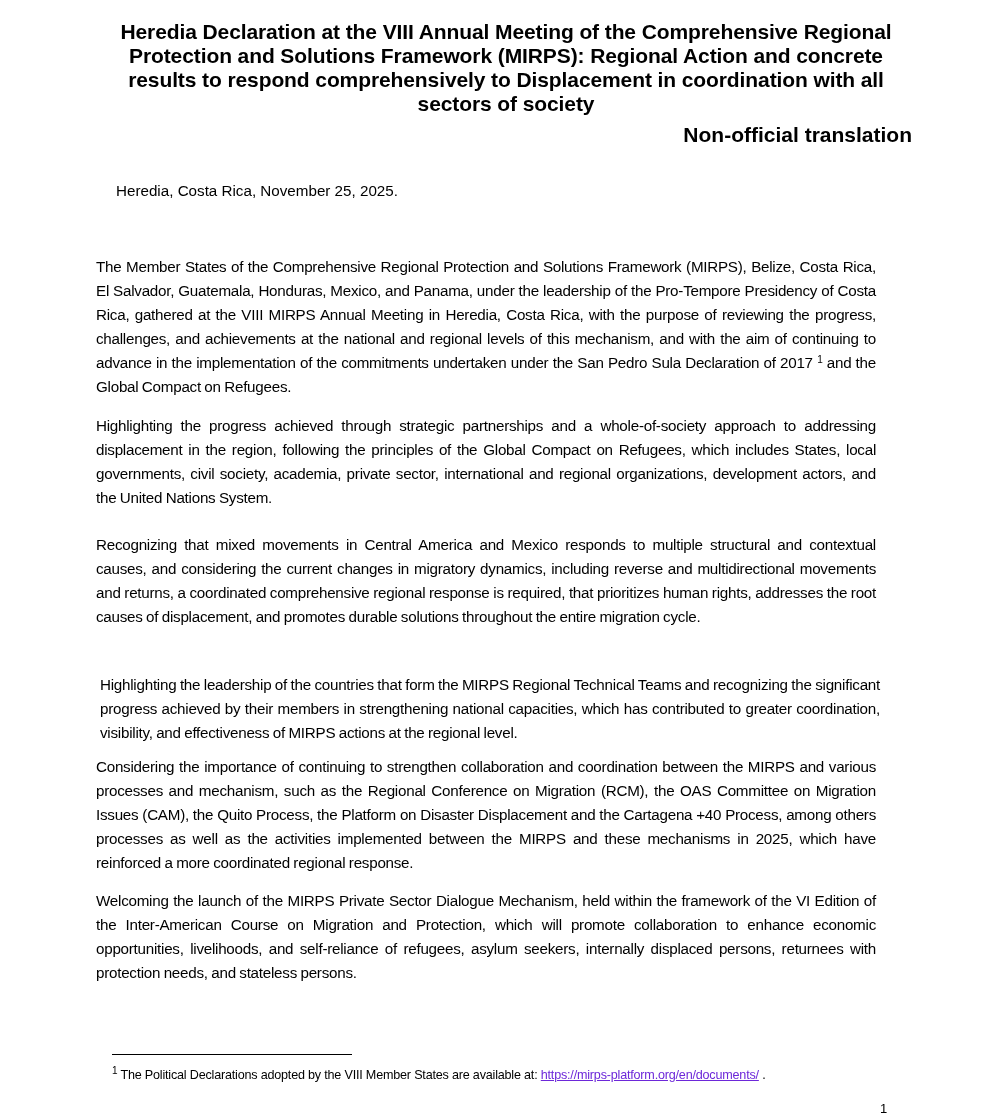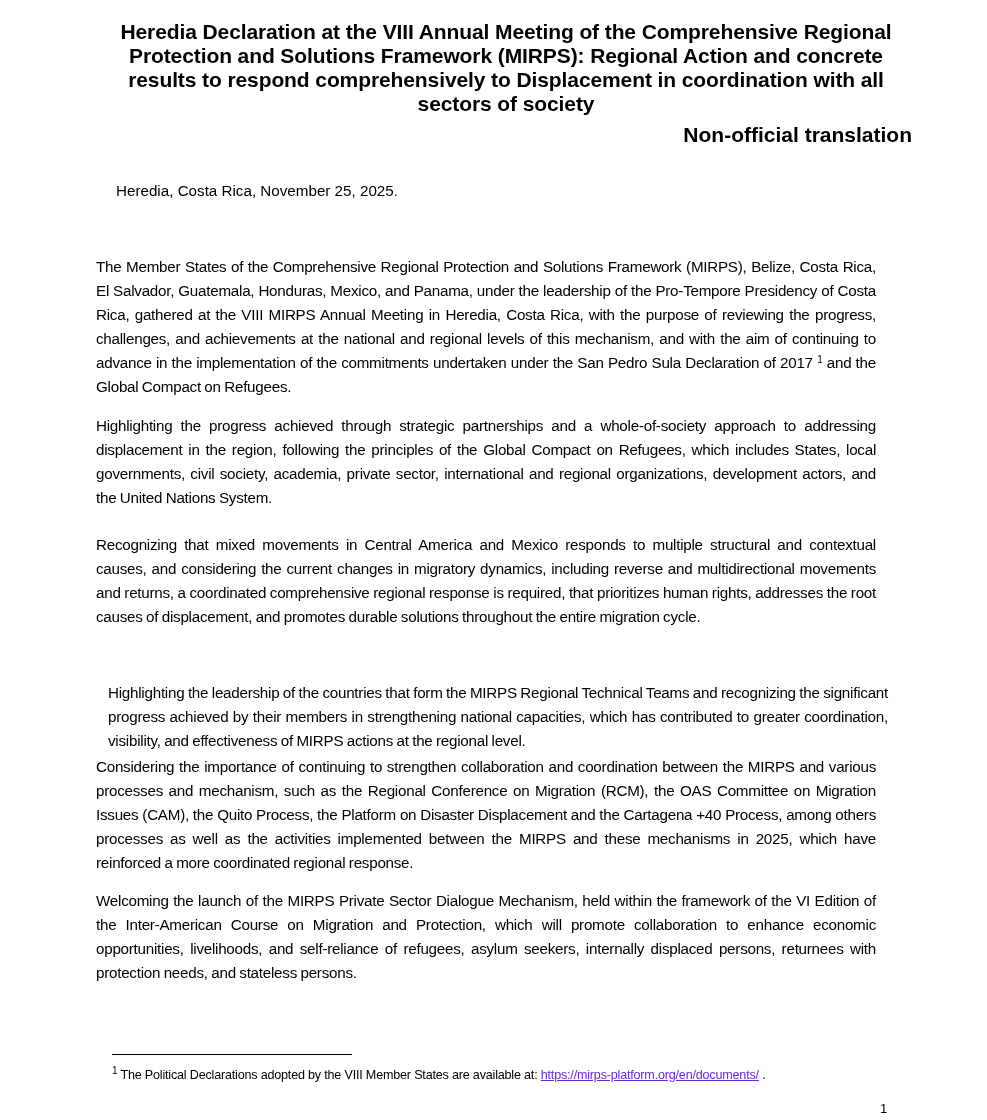--- a/index.html
+++ b/index.html
@@ -113,21 +113,21 @@
   <div class="subtitle">Non-official translation</div>
 
   <div class="dateline">Heredia, Costa Rica, November 25, 2025.</div>
 
   <p class="para p1" style="margin:0"><span>The Member States of the Comprehensive Regional Protection and Solutions Framework (MIRPS), Belize, Costa Rica, El Salvador, Guatemala, Honduras, Mexico, and Panama, under the leadership of the Pro-Tempore Presidency of Costa Rica, gathered at the VIII MIRPS Annual Meeting in Heredia, Costa Rica, with the purpose of reviewing the progress, challenges, and achievements at the national and regional levels of this mechanism, and with the aim of continuing to advance in the implementation of the commitments undertaken under the  San Pedro Sula Declaration of 2017 </span><sup>1</sup><span> and the Global Compact on Refugees.</span></p>
 
   <p class="para p2" style="margin:0"><span class="lead">Highlighting</span><span> the progress achieved through strategic partnerships and a whole-of-society approach to addressing displacement in the region, following the principles of the Global Compact on Refugees, which includes States, local governments, civil society, academia, private sector, international and regional organizations, development actors, and the United Nations System.</span></p>
 
   <p class="para p3" style="margin:0"><span class="lead">Recognizing</span><span> that mixed movements in Central America and Mexico responds to multiple structural and contextual causes, and considering the current changes in migratory dynamics, including reverse and multidirectional movements and returns, a coordinated comprehensive regional response is required, that prioritizes human rights, addresses the root causes of displacement, and promotes durable solutions throughout the entire migration cycle.</span></p>
 
-  <p class="para p4" style="margin:12px"><span class="lead">Highlighting</span><span> the leadership of the countries that form the MIRPS Regional Technical Teams and recognizing the significant progress achieved by their members in strengthening national capacities, which has contributed to greater coordination, visibility, and effectiveness of MIRPS actions at the regional level.</span></p>
+  <p class="para p4" style="margin:4px"><span class="lead">Highlighting</span><span> the leadership of the countries that form the MIRPS Regional Technical Teams and recognizing the significant progress achieved by their members in strengthening national capacities, which has contributed to greater coordination, visibility, and effectiveness of MIRPS actions at the regional level.</span></p>
 
   <p class="para p5" style="margin:0"><span class="lead">Considering</span><span> the importance of continuing to strengthen collaboration and coordination between the MIRPS and various processes and mechanism, such as the Regional Conference on Migration (RCM), the OAS Committee on Migration Issues (CAM), the Quito Process, the Platform on Disaster Displacement and the Cartagena +40 Process, among others processes as well as the activities implemented between the MIRPS and these mechanisms in 2025, which have reinforced a more coordinated regional response.</span></p>
 
   <p class="para p6" style="margin:0"><span class="lead">Welcoming</span><span> the launch of the MIRPS Private Sector Dialogue Mechanism, held within the framework of the VI Edition of the Inter-American Course on Migration and Protection, which will promote collaboration to enhance economic opportunities, livelihoods, and self-reliance of refugees, asylum seekers, internally displaced persons, returnees with protection needs, and stateless persons.</span></p>
 
   <div class="fn-rule"></div>
 
   <div class="footnote"><sup>1</sup><span> The Political Declarations adopted by the VIII Member States are available at: </span><a>https://mirps-platform.org/en/documents/</a><span> .</span></div>
 
   <div class="page-number">1</div>

